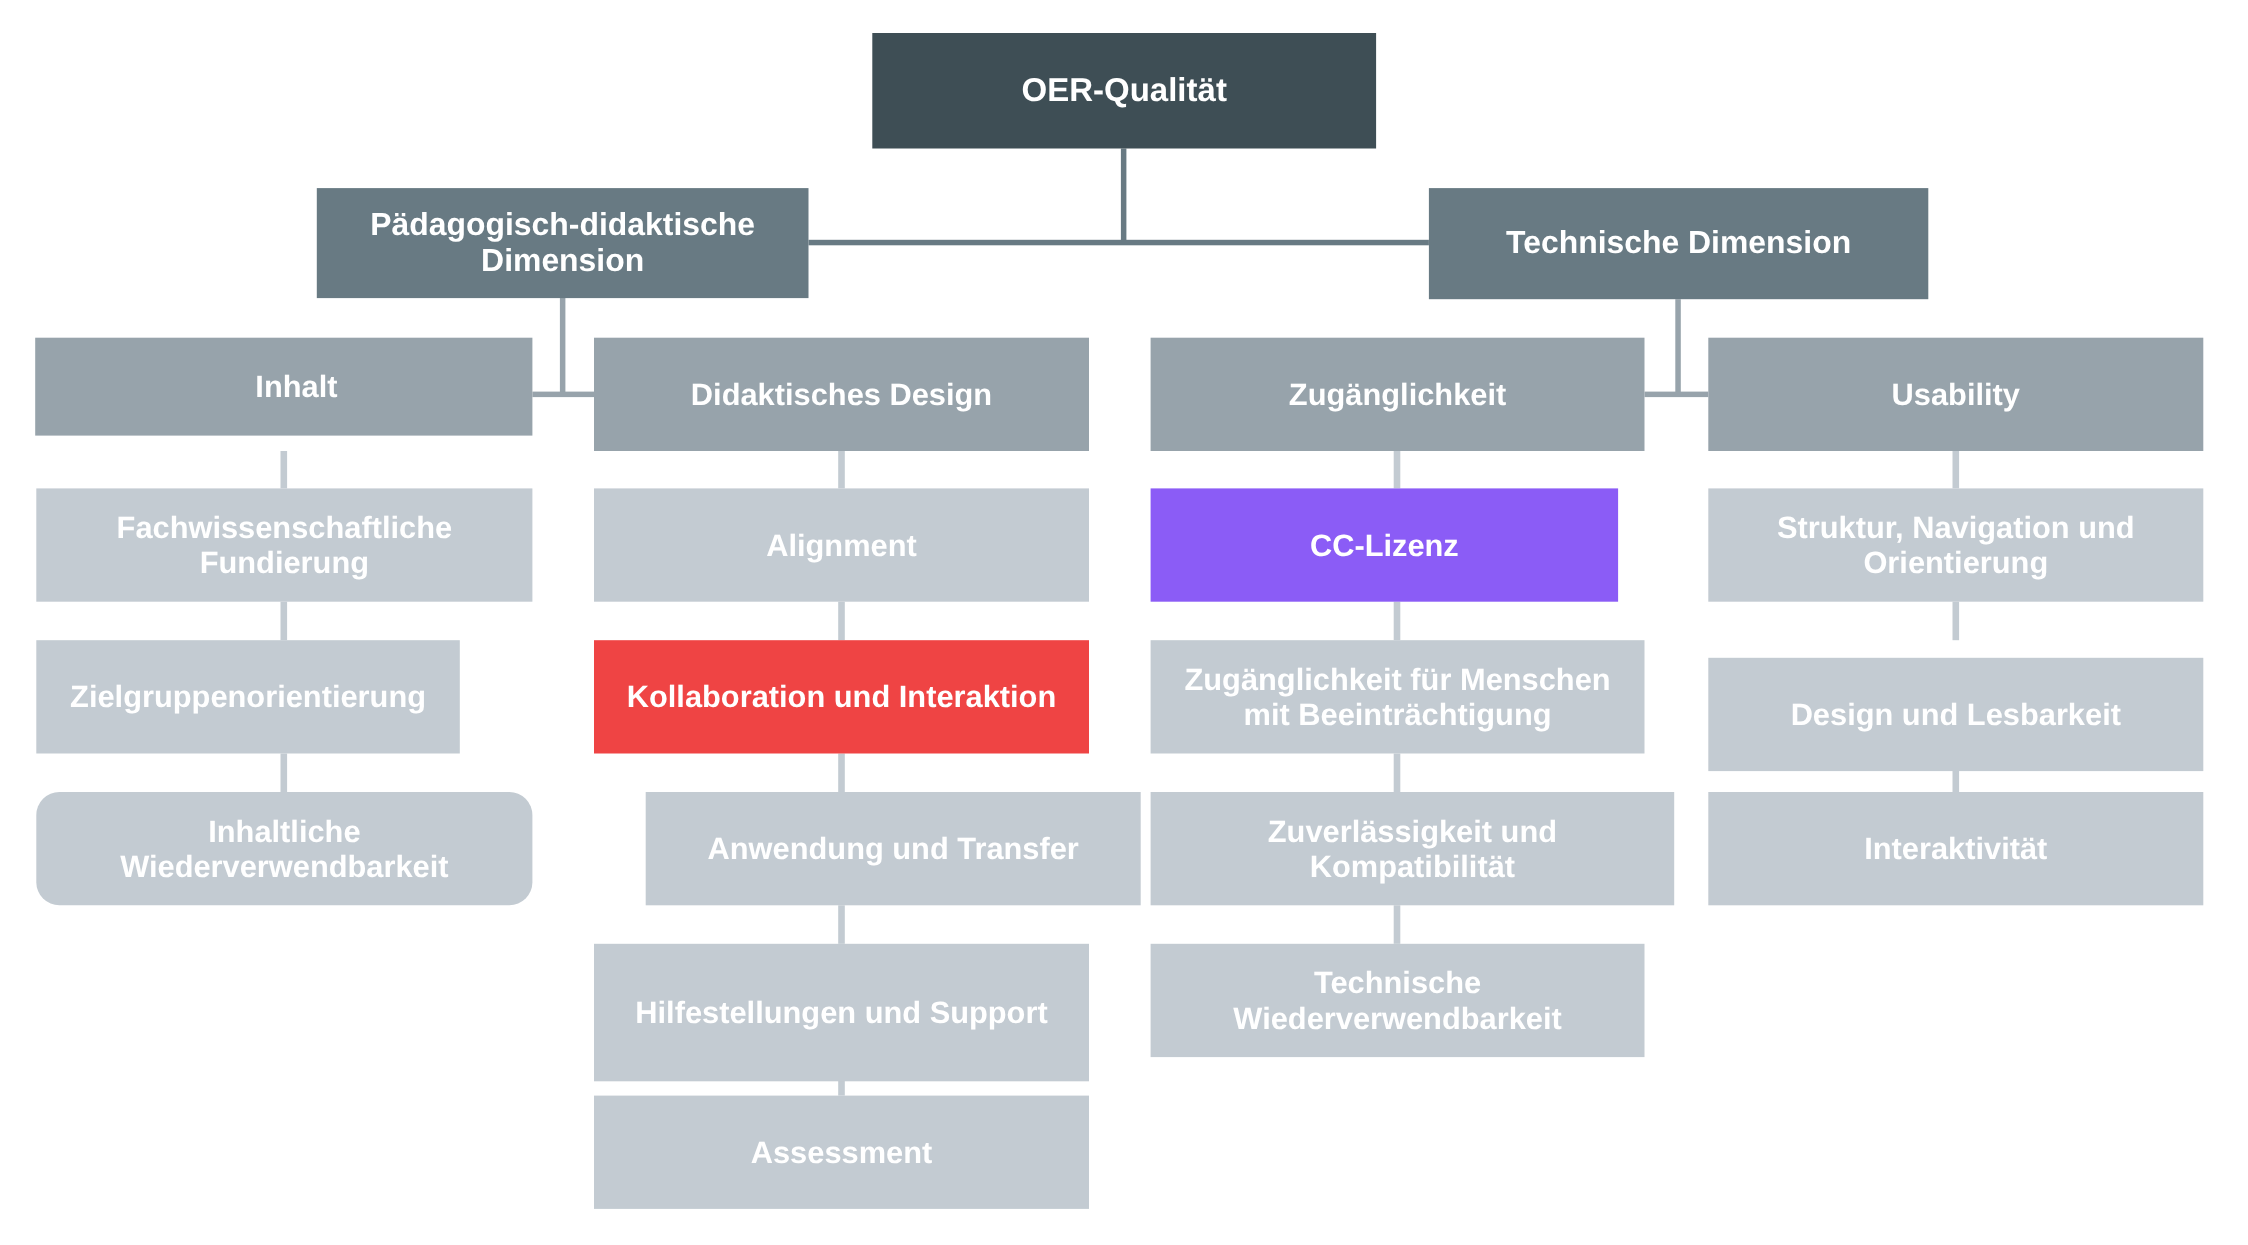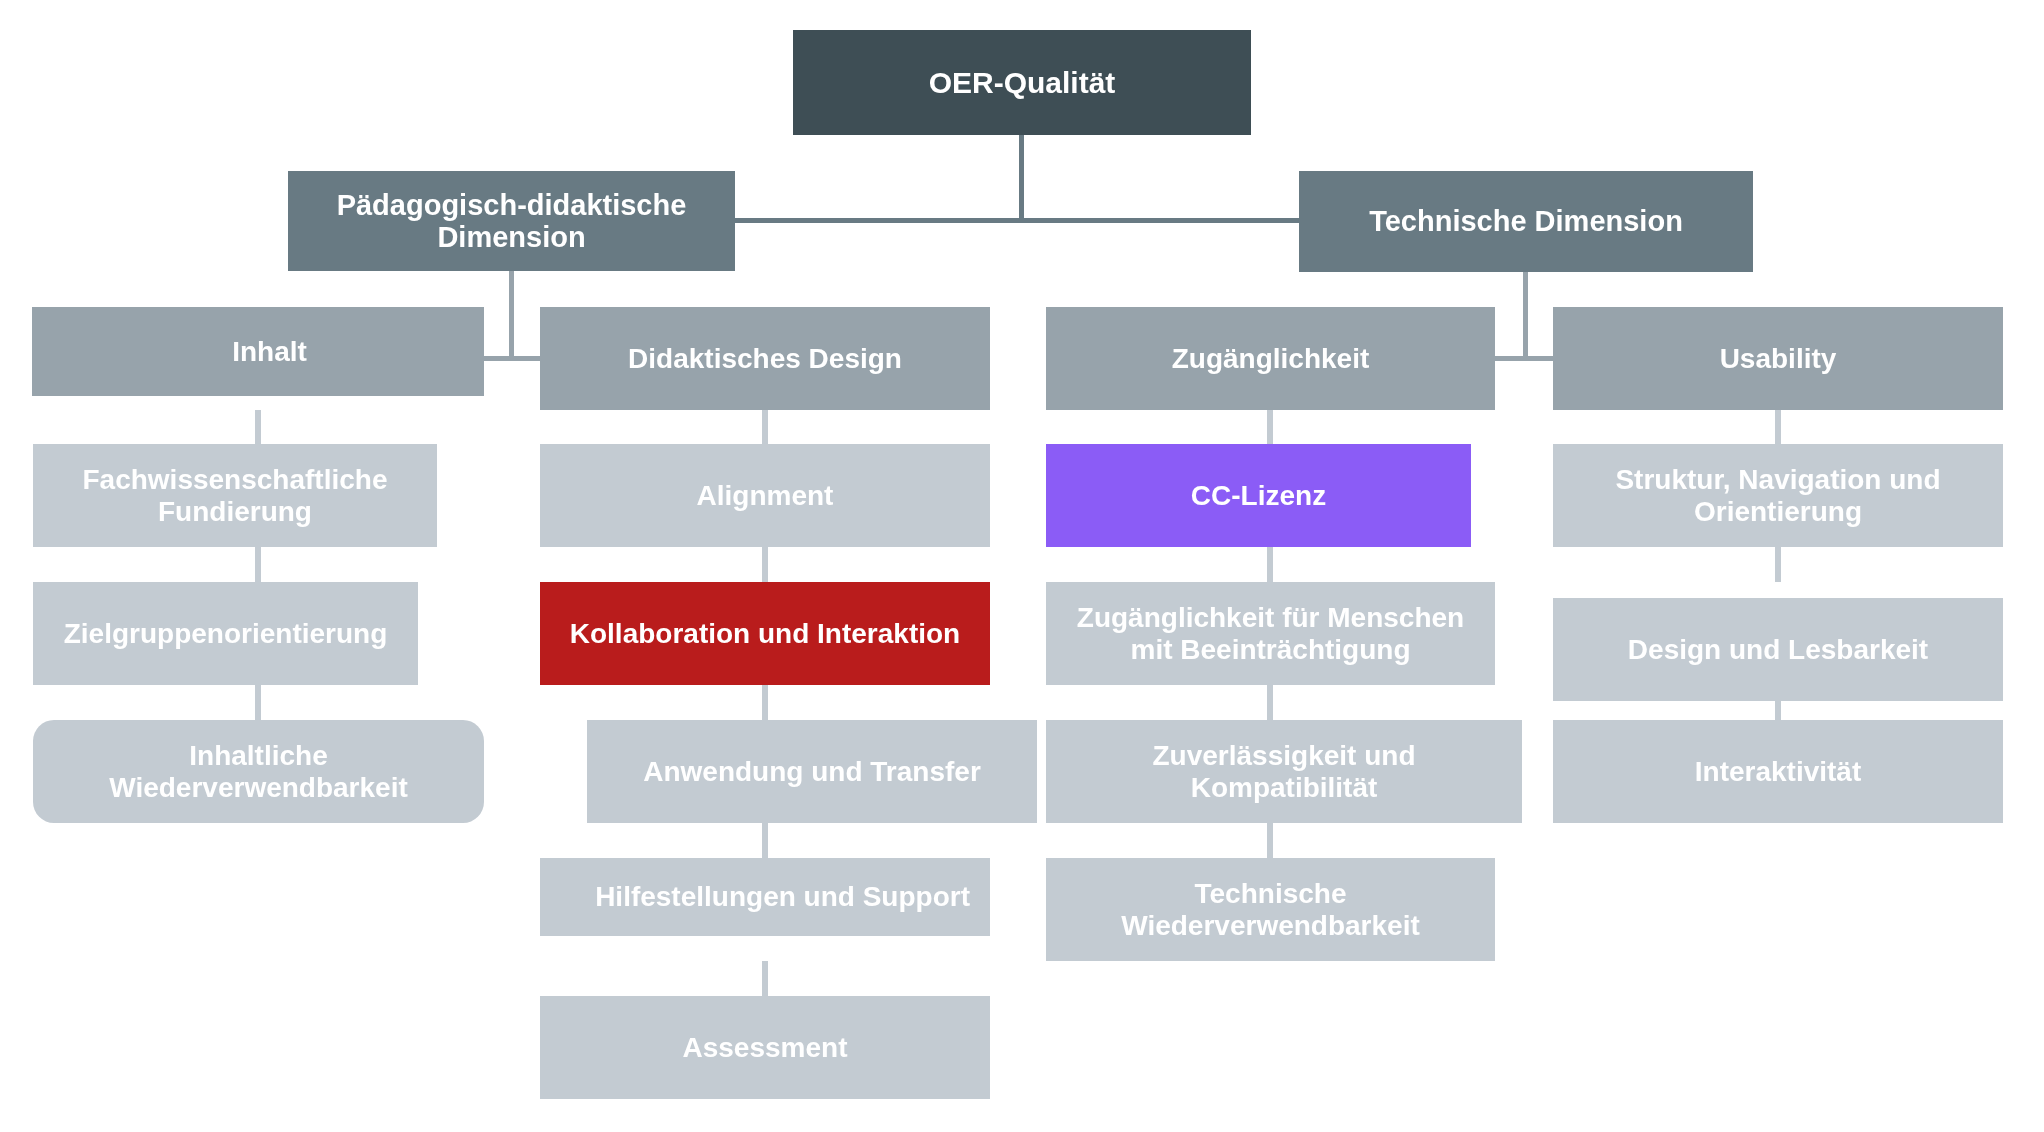--- a/index.html
+++ b/index.html
@@ -74,39 +74,39 @@
     </div>
     <div class="node category" style="left: 540px; top: 307px; width: 450px; height: 103px; background: rgb(151, 163, 171);">
       <span class="node-label">Didaktisches Design</span>
     </div>
     <div class="node category" style="left: 1553px; top: 307px; width: 450px; height: 103px; background: rgb(151, 163, 171);">
       <span class="node-label">Usability</span>
     </div>
     <div class="node category" style="left: 1046px; top: 307px; width: 449px; height: 103px; background: rgb(151, 163, 171);">
       <span class="node-label">Zugänglichkeit</span>
     </div>
-    <div class="node leaf" style="left: 33px; top: 444px; width: 404px; height: 103px; background: rgb(195, 203, 210);">
+    <div class="node leaf" style="left: 33px; top: 444px; width: 451px; height: 103px; background: rgb(195, 203, 210);">
       <span class="node-label">Fachwissenschaftliche Fundierung</span>
     </div>
     <div class="node leaf" style="left: 33px; top: 582px; width: 385px; height: 103px; background: rgb(195, 203, 210);">
       <span class="node-label">Zielgruppenorientierung</span>
     </div>
     <div class="node leaf" style="left: 33px; top: 720px; width: 451px; height: 103px; background: rgb(195, 203, 210); border-radius: 21px;">
       <span class="node-label">Inhaltliche Wiederverwendbarkeit</span>
     </div>
     <div class="node leaf" style="left: 540px; top: 444px; width: 450px; height: 103px; background: rgb(195, 203, 210);">
       <span class="node-label">Alignment</span>
     </div>
-    <div class="node leaf" style="left: 540px; top: 582px; width: 450px; height: 103px; background: #b91c1c;">
+    <div class="node leaf" style="left: 540px; top: 582px; width: 450px; height: 103px; background: #ef4444;">
       <span class="node-label">Kollaboration und Interaktion</span>
     </div>
     <div class="node leaf" style="left: 540px; top: 720px; width: 450px; height: 103px; background: rgb(195, 203, 210); margin-left: 47px;">
       <span class="node-label">Anwendung und Transfer</span>
     </div>
-    <div class="node leaf" style="left: 540px; top: 858px; width: 450px; height: 78px; background: rgb(195, 203, 210); justify-content: flex-end;">
+    <div class="node leaf" style="left: 540px; top: 858px; width: 450px; height: 125px; background: rgb(195, 203, 210);">
       <span class="node-label">Hilfestellungen und Support</span>
     </div>
     <div class="node leaf" style="left: 540px; top: 996px; width: 450px; height: 103px; background: rgb(195, 203, 210);">
       <span class="node-label">Assessment</span>
     </div>
     <div class="node leaf" style="left: 1046px; top: 444px; width: 425px; height: 103px; background: #8b5cf6;">
       <span class="node-label">CC-Lizenz</span>
     </div>
     <div class="node leaf" style="left: 1046px; top: 582px; width: 449px; height: 103px; background: rgb(195, 203, 210);">
       <span class="node-label">Zugänglichkeit für Menschen mit Beeinträchtigung</span>

